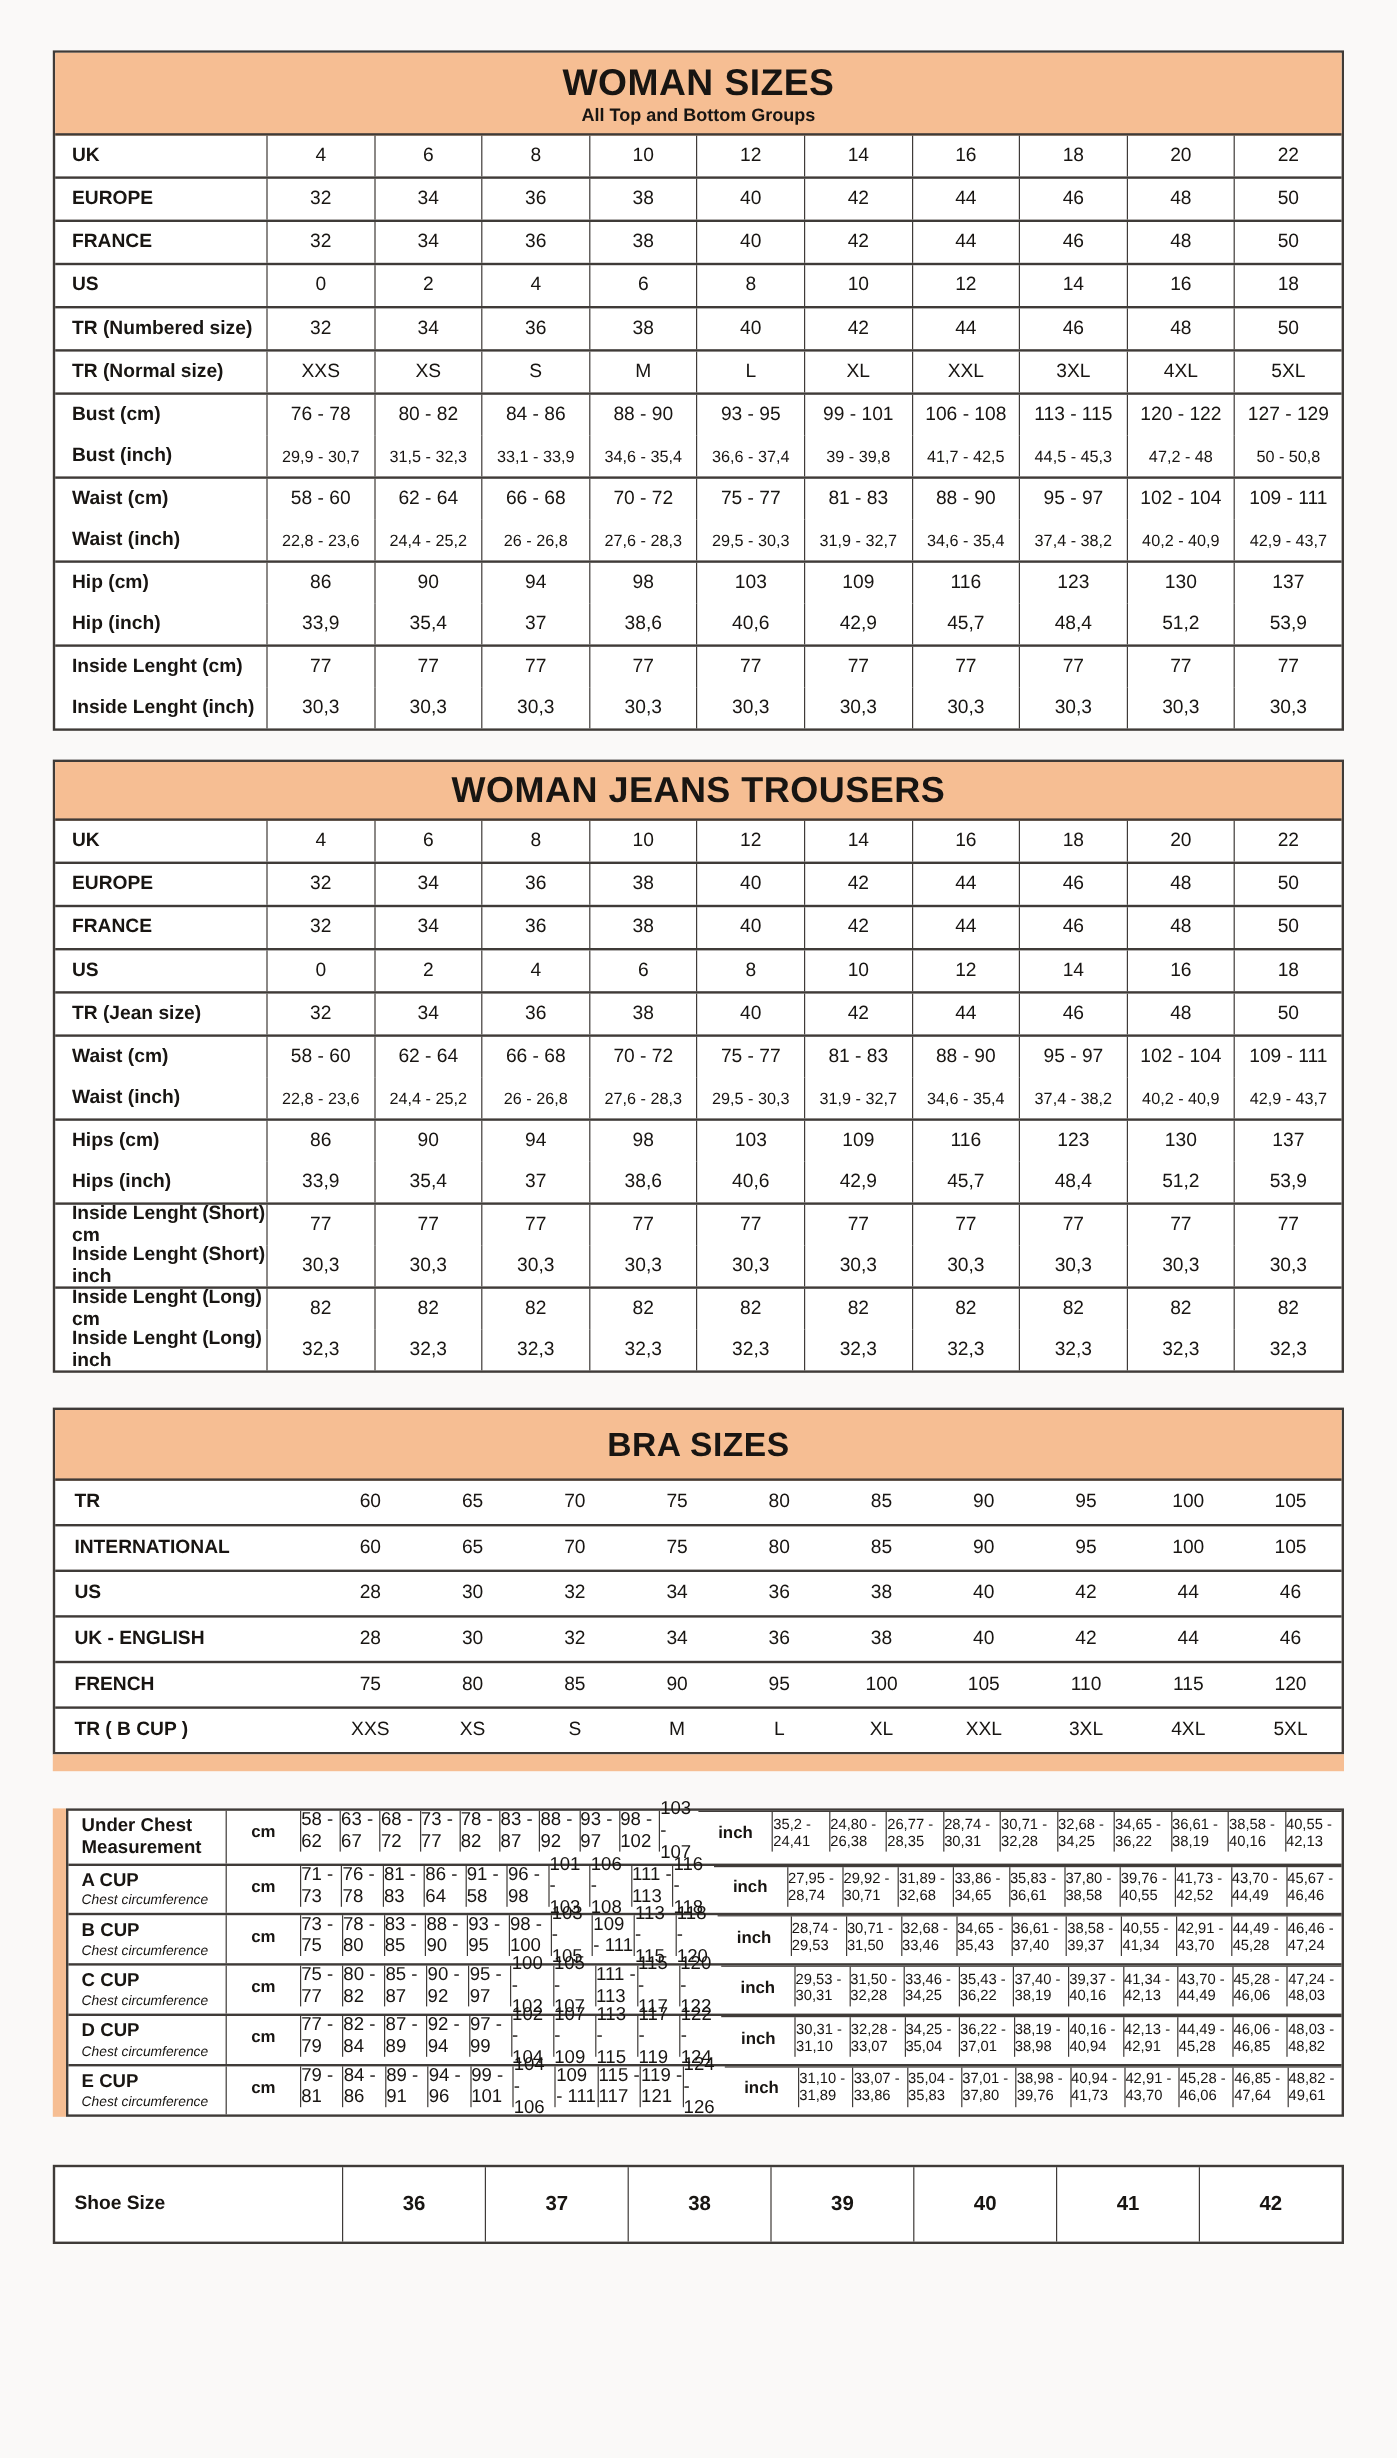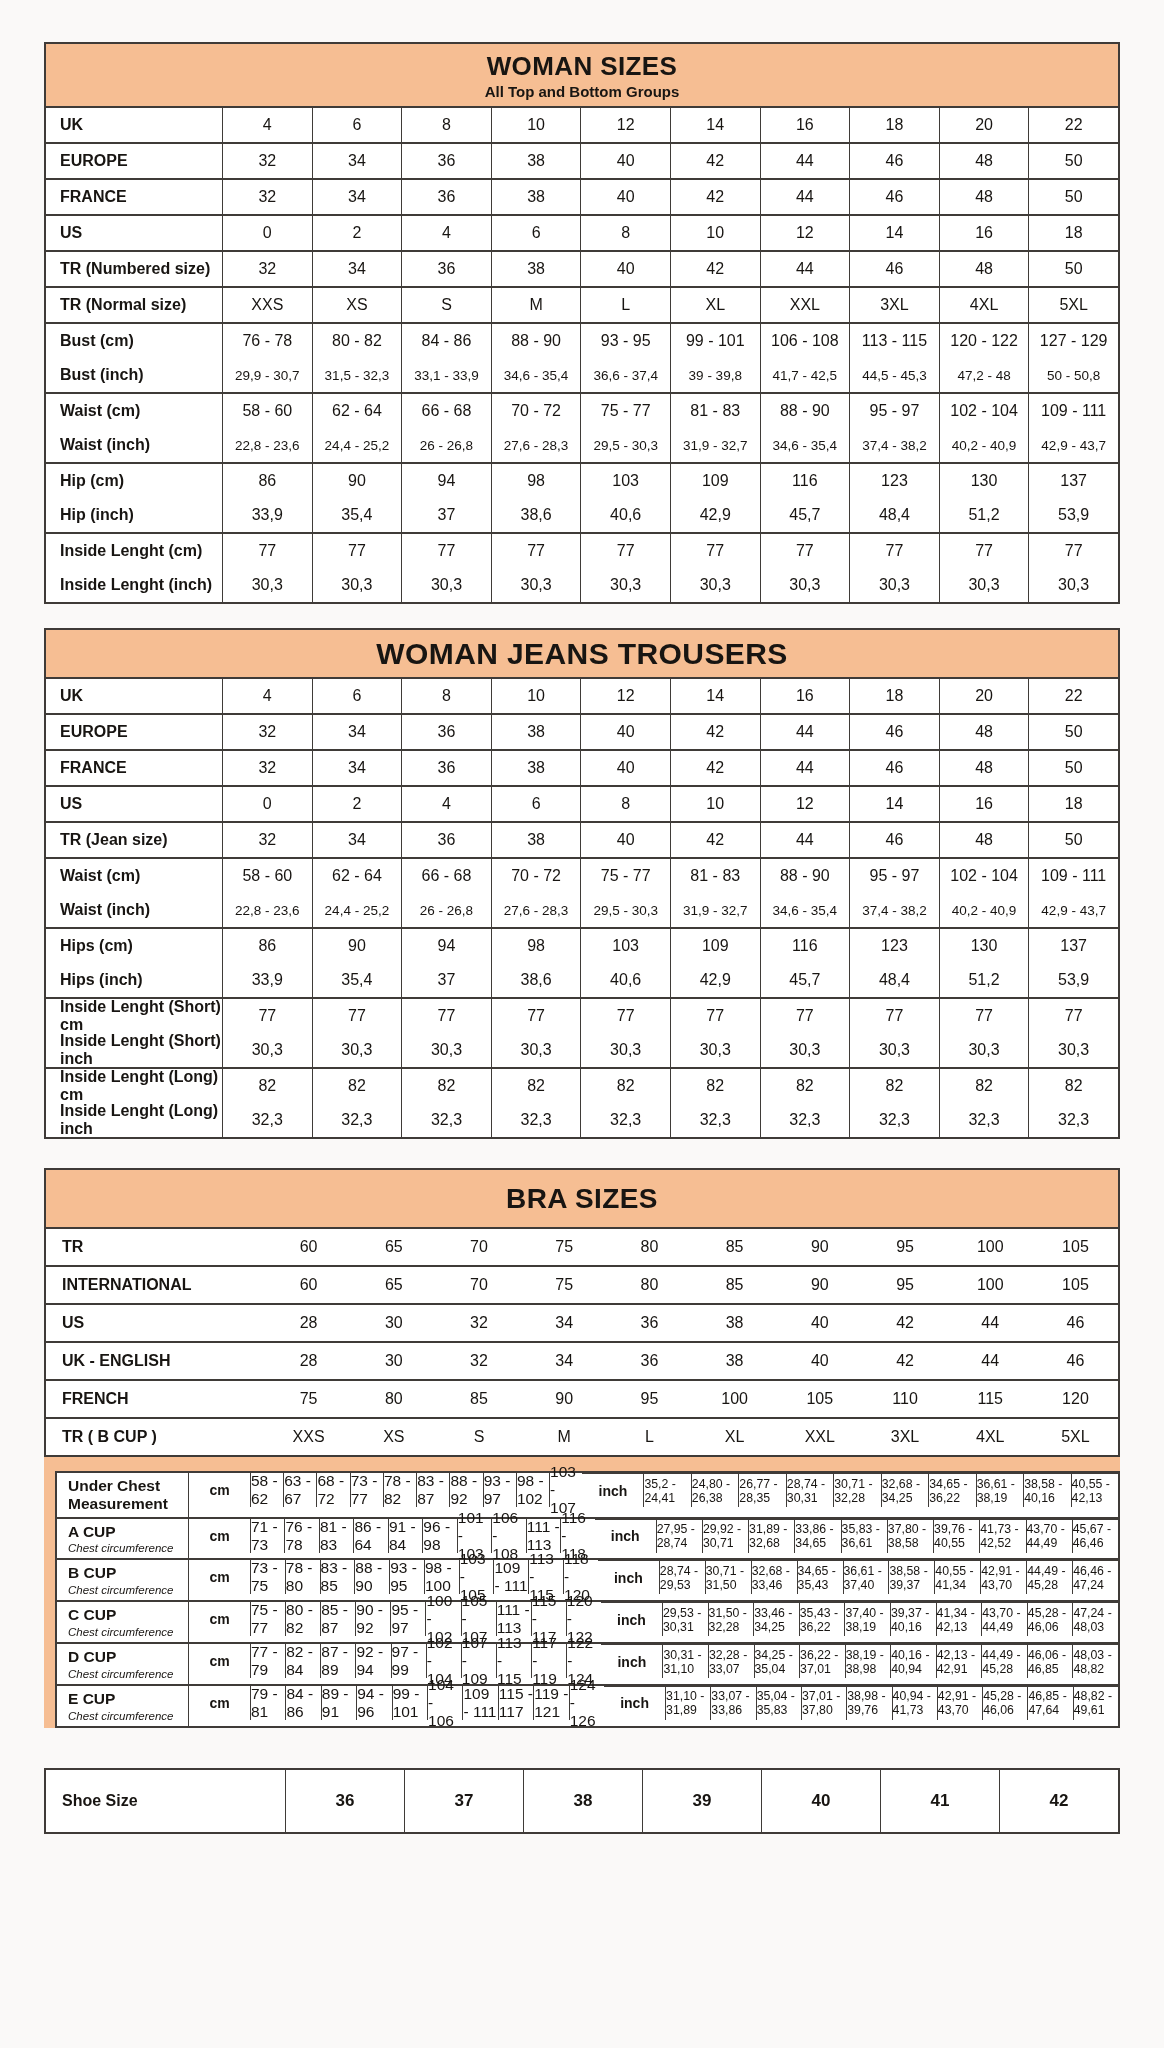--- a/index.html
+++ b/index.html
@@ -23,21 +23,21 @@
     border:2.4px solid var(--bd);
     background:#fff;
   }
   .hdr{
     background:var(--orange);
     border-bottom:2.2px solid var(--bd);
     text-align:center;
     padding:7px 0 6px;
   }
   .title{font-size:30px;font-weight:bold;letter-spacing:.4px;}
-  .t1 .title{font-size:26px;}
+  .t1 .title{font-size:31px;}
   .bra .title{font-size:28px;padding:6px 0;}
   .shoes .title{font-size:26px;padding:5px 0;}
   .subtitle{font-size:15px;font-weight:bold;margin-top:1px;}
 
   .body .grp + .grp{border-top:2.2px solid var(--bd);}
   .row{display:flex;align-items:stretch;height:34px;}
   .bra .row{height:36px;}
   .lbl{
     width:177px;flex:0 0 177px;
     padding-left:14px;
@@ -57,21 +57,21 @@
 
   
   .shoes .body .grp:nth-child(1) .row{height:62px;}
   .shoes .body .grp:nth-child(1) .val{font-weight:bold;font-size:17px;}
   .shoes .body .grp:nth-child(2) .row{height:45px;}
   .shoes .body .grp:nth-child(2) .val{font-size:15px;}
 
   .t2{margin-top:24px;}
   .bra{margin-top:29px;}
   .orange-strip{width:1076px;height:14px;background:var(--orange);}
-  .cup-outer{width:1076px;display:flex;}
+  .cup-outer{width:1076px;display:flex;margin-top:31px;}
   .cup-bar{width:11px;flex:0 0 11px;background:var(--orange);}
   .cupgrid{width:1065px;}
   .cgrp{display:flex;align-items:stretch;}
   .cgrp + .cgrp{border-top:2.2px solid var(--bd);}
   .cg-lbl{
     width:132px;flex:0 0 132px;
     border-right:1.6px solid var(--bd);
     padding:4px 4px 4px 11px;
     display:flex;flex-direction:column;justify-content:center;
   }
@@ -644,21 +644,21 @@
             <div class="cg-main">A CUP</div>
             <div class="cg-sub">Chest circumference</div>
           </div>
           <div class="cg-right">
             <div class="crow">
               <div class="cunit">cm</div>
               <div class="cval">71 - 73</div>
               <div class="cval">76 - 78</div>
               <div class="cval">81 - 83</div>
               <div class="cval">86 - 64</div>
-              <div class="cval">91 - 84</div>
+              <div class="cval">91 - 58</div>
               <div class="cval">96 - 98</div>
               <div class="cval">101 - 103</div>
               <div class="cval">106 - 108</div>
               <div class="cval">111 - 113</div>
               <div class="cval">116 - 118</div>
             </div>
             <div class="crow dense">
               <div class="cunit">inch</div>
               <div class="cval">27,95 - 28,74</div>
               <div class="cval">29,92 - 30,71</div>

